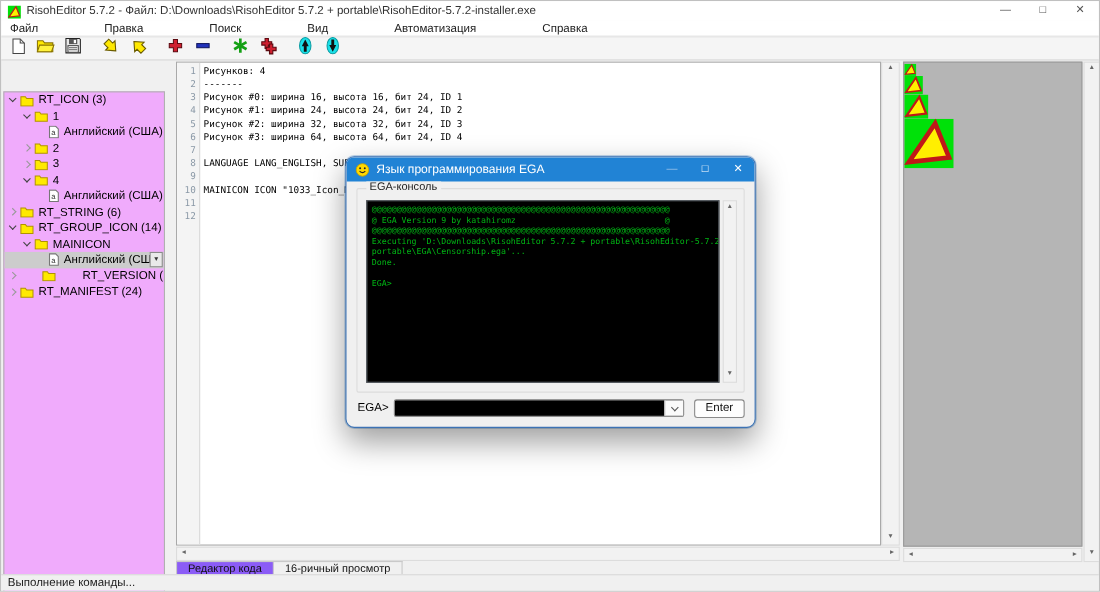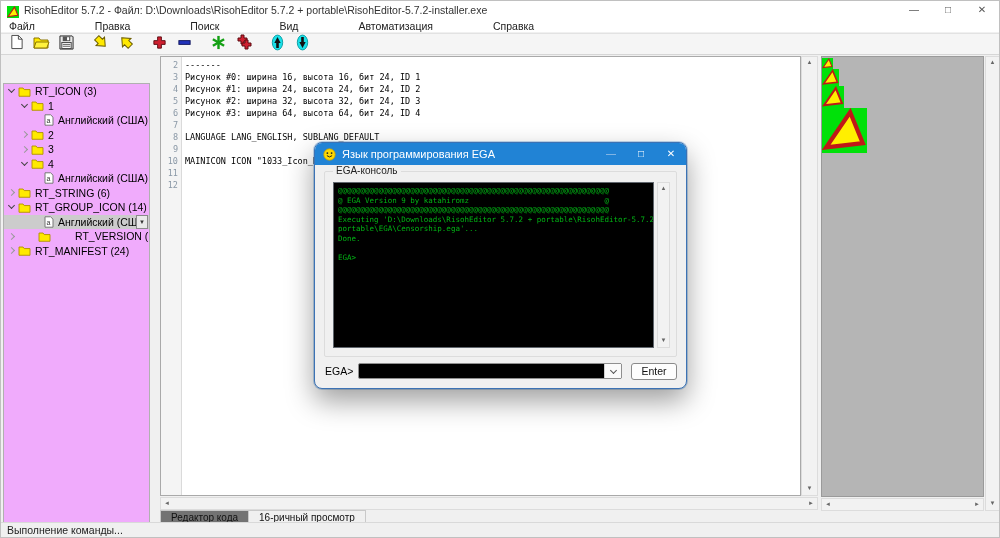--- a/index.html
+++ b/index.html
@@ -56,21 +56,21 @@
   .sbar.v { flex-direction:column; }
   .sb-a { font-size:6px; line-height:11px; text-align:center; flex:0 0 12px; color:#666; }
 
   .ed-vscroll { left:800px; top:55px; width:17px; height:440px; }
   .ed-hscroll { left:159px; top:496px; width:658px; height:13px; }
 
   
   .tabs { position:absolute; left:159px; top:509px; height:15px; display:flex; font-size:10px; }
   .tab { padding:0 10px; line-height:14px; background:#f0f0f0; border:1px solid #c9c9c9; border-left:none; }
   .tab:first-child { border-left:1px solid #c9c9c9; }
-  .tab.active { background:#737373; }
+  .tab.active { background:#8b5cf6; }
 
   
   .preview { position:absolute; left:820px; top:55px; width:163px; height:441px; background:#b5b5b5;
              border:1px solid #9a9a9a; overflow:hidden; }
   .pv-stack { position:absolute; left:0; top:1px; display:flex; flex-direction:column; }
   .pv-hscroll { left:820px; top:497px; width:163px; height:13px; }
   .pv-vscroll { left:984px; top:55px; width:15px; height:455px; }
 
   
   .statusbar { position:absolute; left:0; right:0; bottom:0; height:15px; background:#f0f0f0;
@@ -287,20 +287,29 @@
       </div>
       <div class="tree-row" style="padding-left: 5px;">
         <span class="chev exp"></span>
         <span class="t-ico">
           <svg width="13" height="11" viewBox="0 0 14 12">
             <path d="M1 2.2h4.4l1.3 1.7H13v7.3H1z" fill="#ffe900" stroke="#b09200"></path>
           </svg>
         </span>
         <span class="tree-label">RT_GROUP_ICON (14)</span>
       </div>
+      <div class="tree-row" style="padding-left: 18px;">
+        <span class="chev exp"></span>
+        <span class="t-ico">
+          <svg width="13" height="11" viewBox="0 0 14 12">
+            <path d="M1 2.2h4.4l1.3 1.7H13v7.3H1z" fill="#ffe900" stroke="#b09200"></path>
+          </svg>
+        </span>
+        <span class="tree-label">MAINICON</span>
+      </div>
       <div class="tree-row selected" style="padding-left: 31px;">
         <span class="chev none"></span>
         <span class="t-ico">
           <svg width="10" height="12" viewBox="0 0 10 12">
             <path d="M1 .8h5.6L9 3.2v8H1z" fill="#fff" stroke="#777"></path>
             <text x="2.6" y="9" font-size="7" fill="#333" font-family="Liberation Sans,sans-serif">a</text>
           </svg>
         </span>
         <span class="tree-label">Английский (США) (1033)</span>
         <span class="tree-dd">▼</span>
@@ -321,20 +330,21 @@
             <path d="M1 2.2h4.4l1.3 1.7H13v7.3H1z" fill="#ffe900" stroke="#b09200"></path>
           </svg>
         </span>
         <span class="tree-label">RT_MANIFEST (24)</span>
       </div>
     </div>
 
   <div class="editor">
     <div class="gutter"></div>
     <div class="ed-lines" id="ed-lines">
+        <div class="ed-row"><span class="ln">1</span><span class="lt">Рисунков: 4</span></div>
         <div class="ed-row"><span class="ln">2</span><span class="lt">-------</span></div>
         <div class="ed-row"><span class="ln">3</span><span class="lt">Рисунок #0: ширина 16, высота 16, бит 24, ID 1</span></div>
         <div class="ed-row"><span class="ln">4</span><span class="lt">Рисунок #1: ширина 24, высота 24, бит 24, ID 2</span></div>
         <div class="ed-row"><span class="ln">5</span><span class="lt">Рисунок #2: ширина 32, высота 32, бит 24, ID 3</span></div>
         <div class="ed-row"><span class="ln">6</span><span class="lt">Рисунок #3: ширина 64, высота 64, бит 24, ID 4</span></div>
         <div class="ed-row"><span class="ln">7</span><span class="lt"></span></div>
         <div class="ed-row"><span class="ln">8</span><span class="lt">LANGUAGE LANG_ENGLISH, SUBLANG_DEFAULT</span></div>
         <div class="ed-row"><span class="ln">9</span><span class="lt"></span></div>
         <div class="ed-row"><span class="ln">10</span><span class="lt">MAINICON ICON "1033_Icon_M</span></div>
         <div class="ed-row"><span class="ln">11</span><span class="lt"></span></div>

